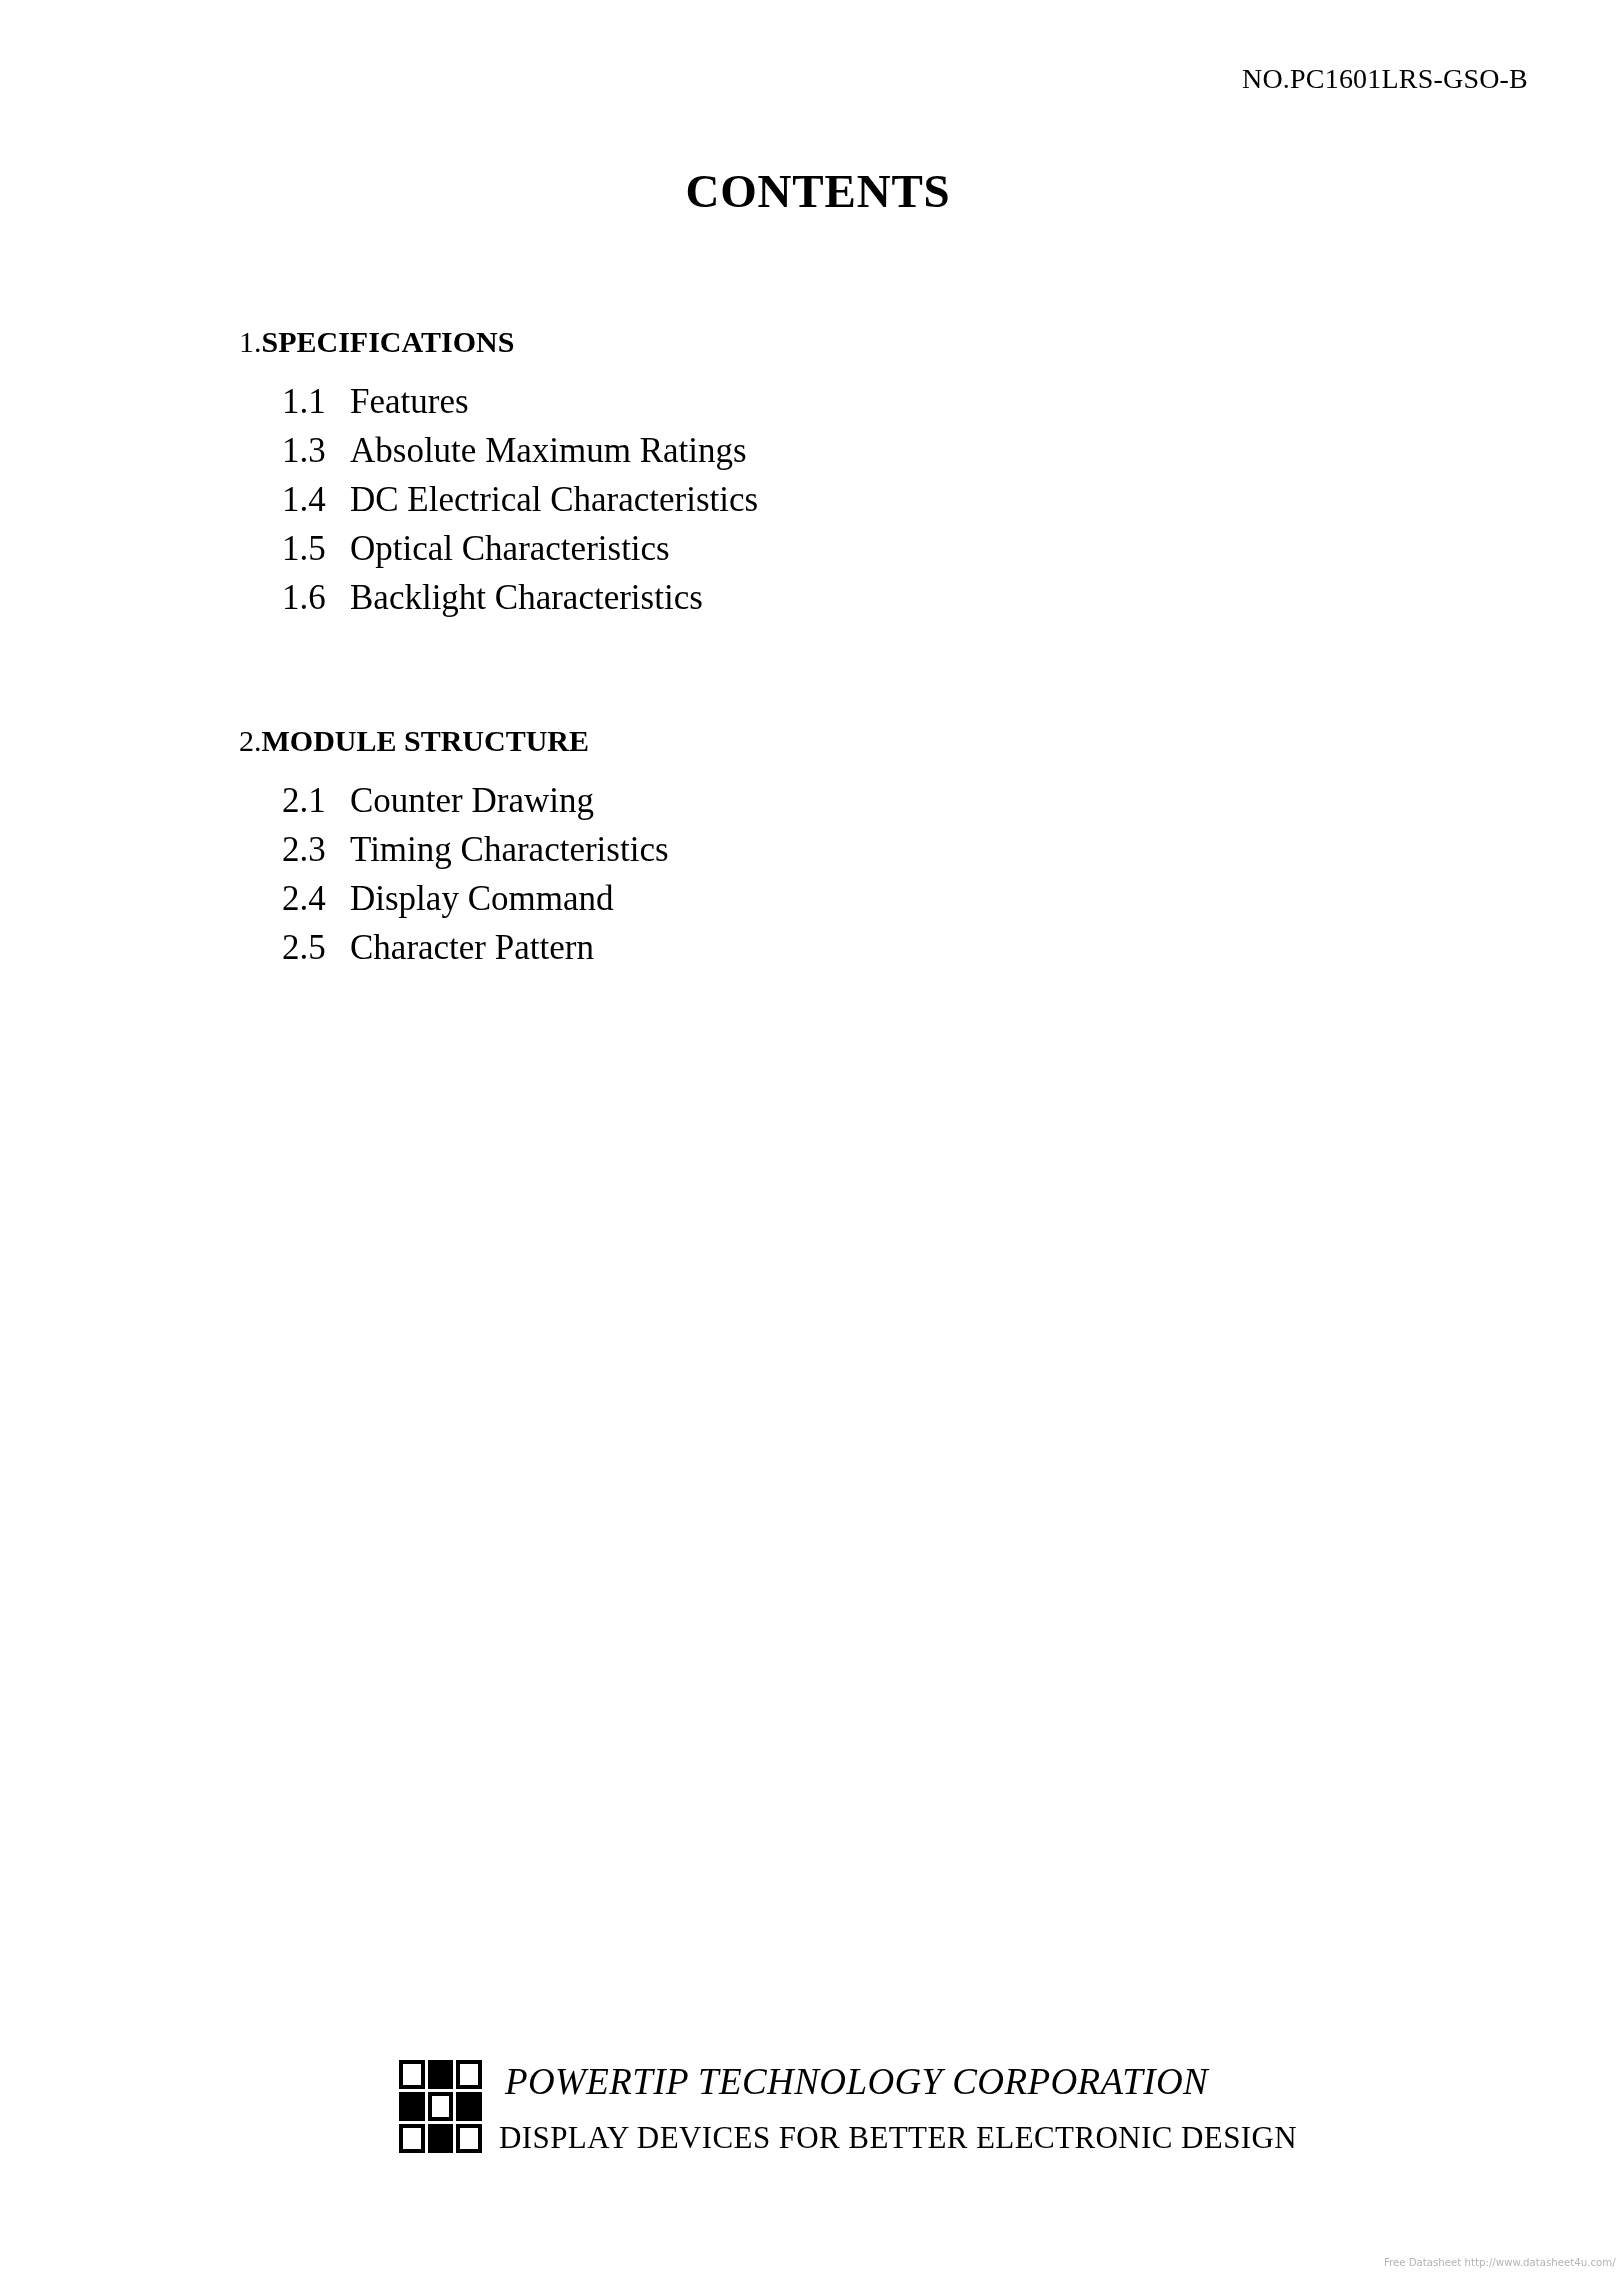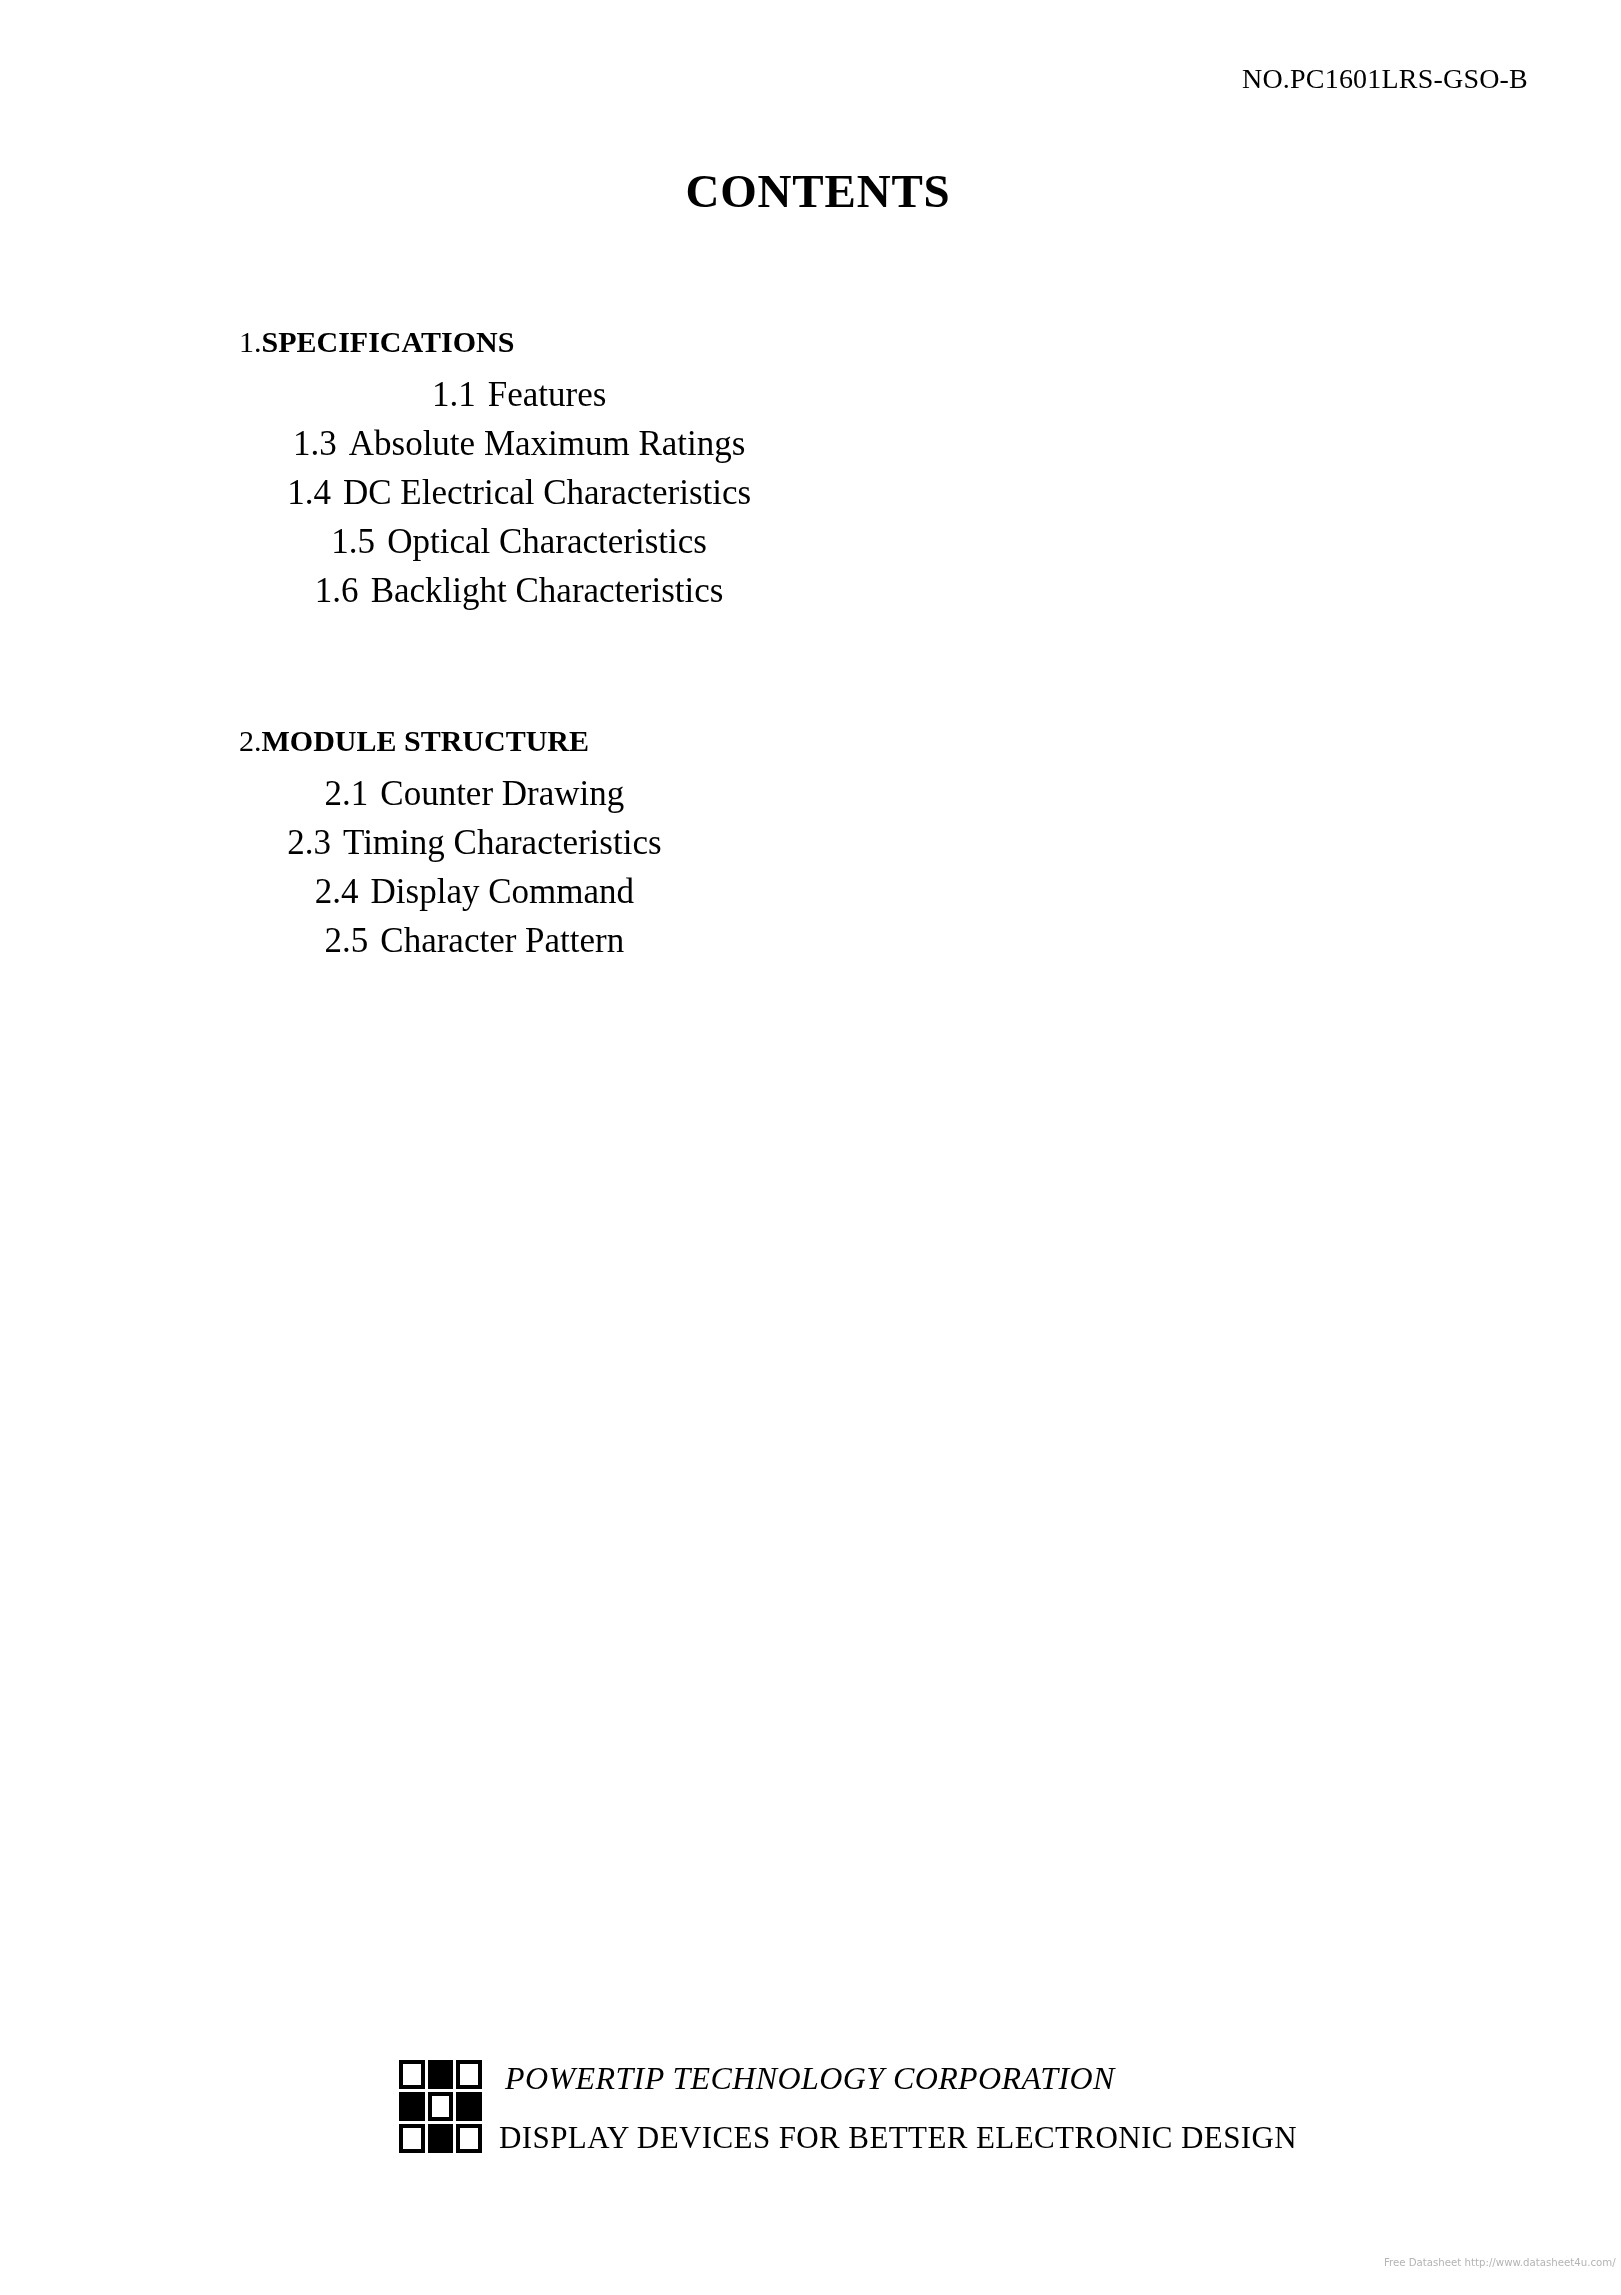--- a/index.html
+++ b/index.html
@@ -41,23 +41,22 @@
   .section-heading {
     font-size: 30px;
     line-height: 55px;
     height: 55px;
     white-space: nowrap;
   }
   .section-heading .num { font-weight: normal; }
   .section-heading .label { font-weight: bold; }
   .toc-items {
     list-style: none;
-    margin: 1px;
+    margin: 8px;
     padding: 0 0 0 35px;
-    text-align: center;
   }
   .toc-item {
     font-size: 35px;
     line-height: 49px;
     height: 49px;
     white-space: nowrap;
   }
   .toc-item .item-num {
     display: inline-block;
     width: 68px;
@@ -80,21 +79,21 @@
   .logo-cell.hollow::after {
     content: "";
     position: absolute;
     left: 3.9px; top: 3.9px; right: 3.9px; bottom: 3.9px;
     background: #fff;
   }
   .company-name {
     position: absolute;
     left: 505px;
     top: 2060px;
-    font-size: 32px;
+    font-size: 37px;
     font-style: italic;
     white-space: nowrap;
     letter-spacing: 0.4px;
   }
   .company-tagline {
     position: absolute;
     left: 499px;
     top: 2120px;
     font-size: 31px;
     white-space: nowrap;

